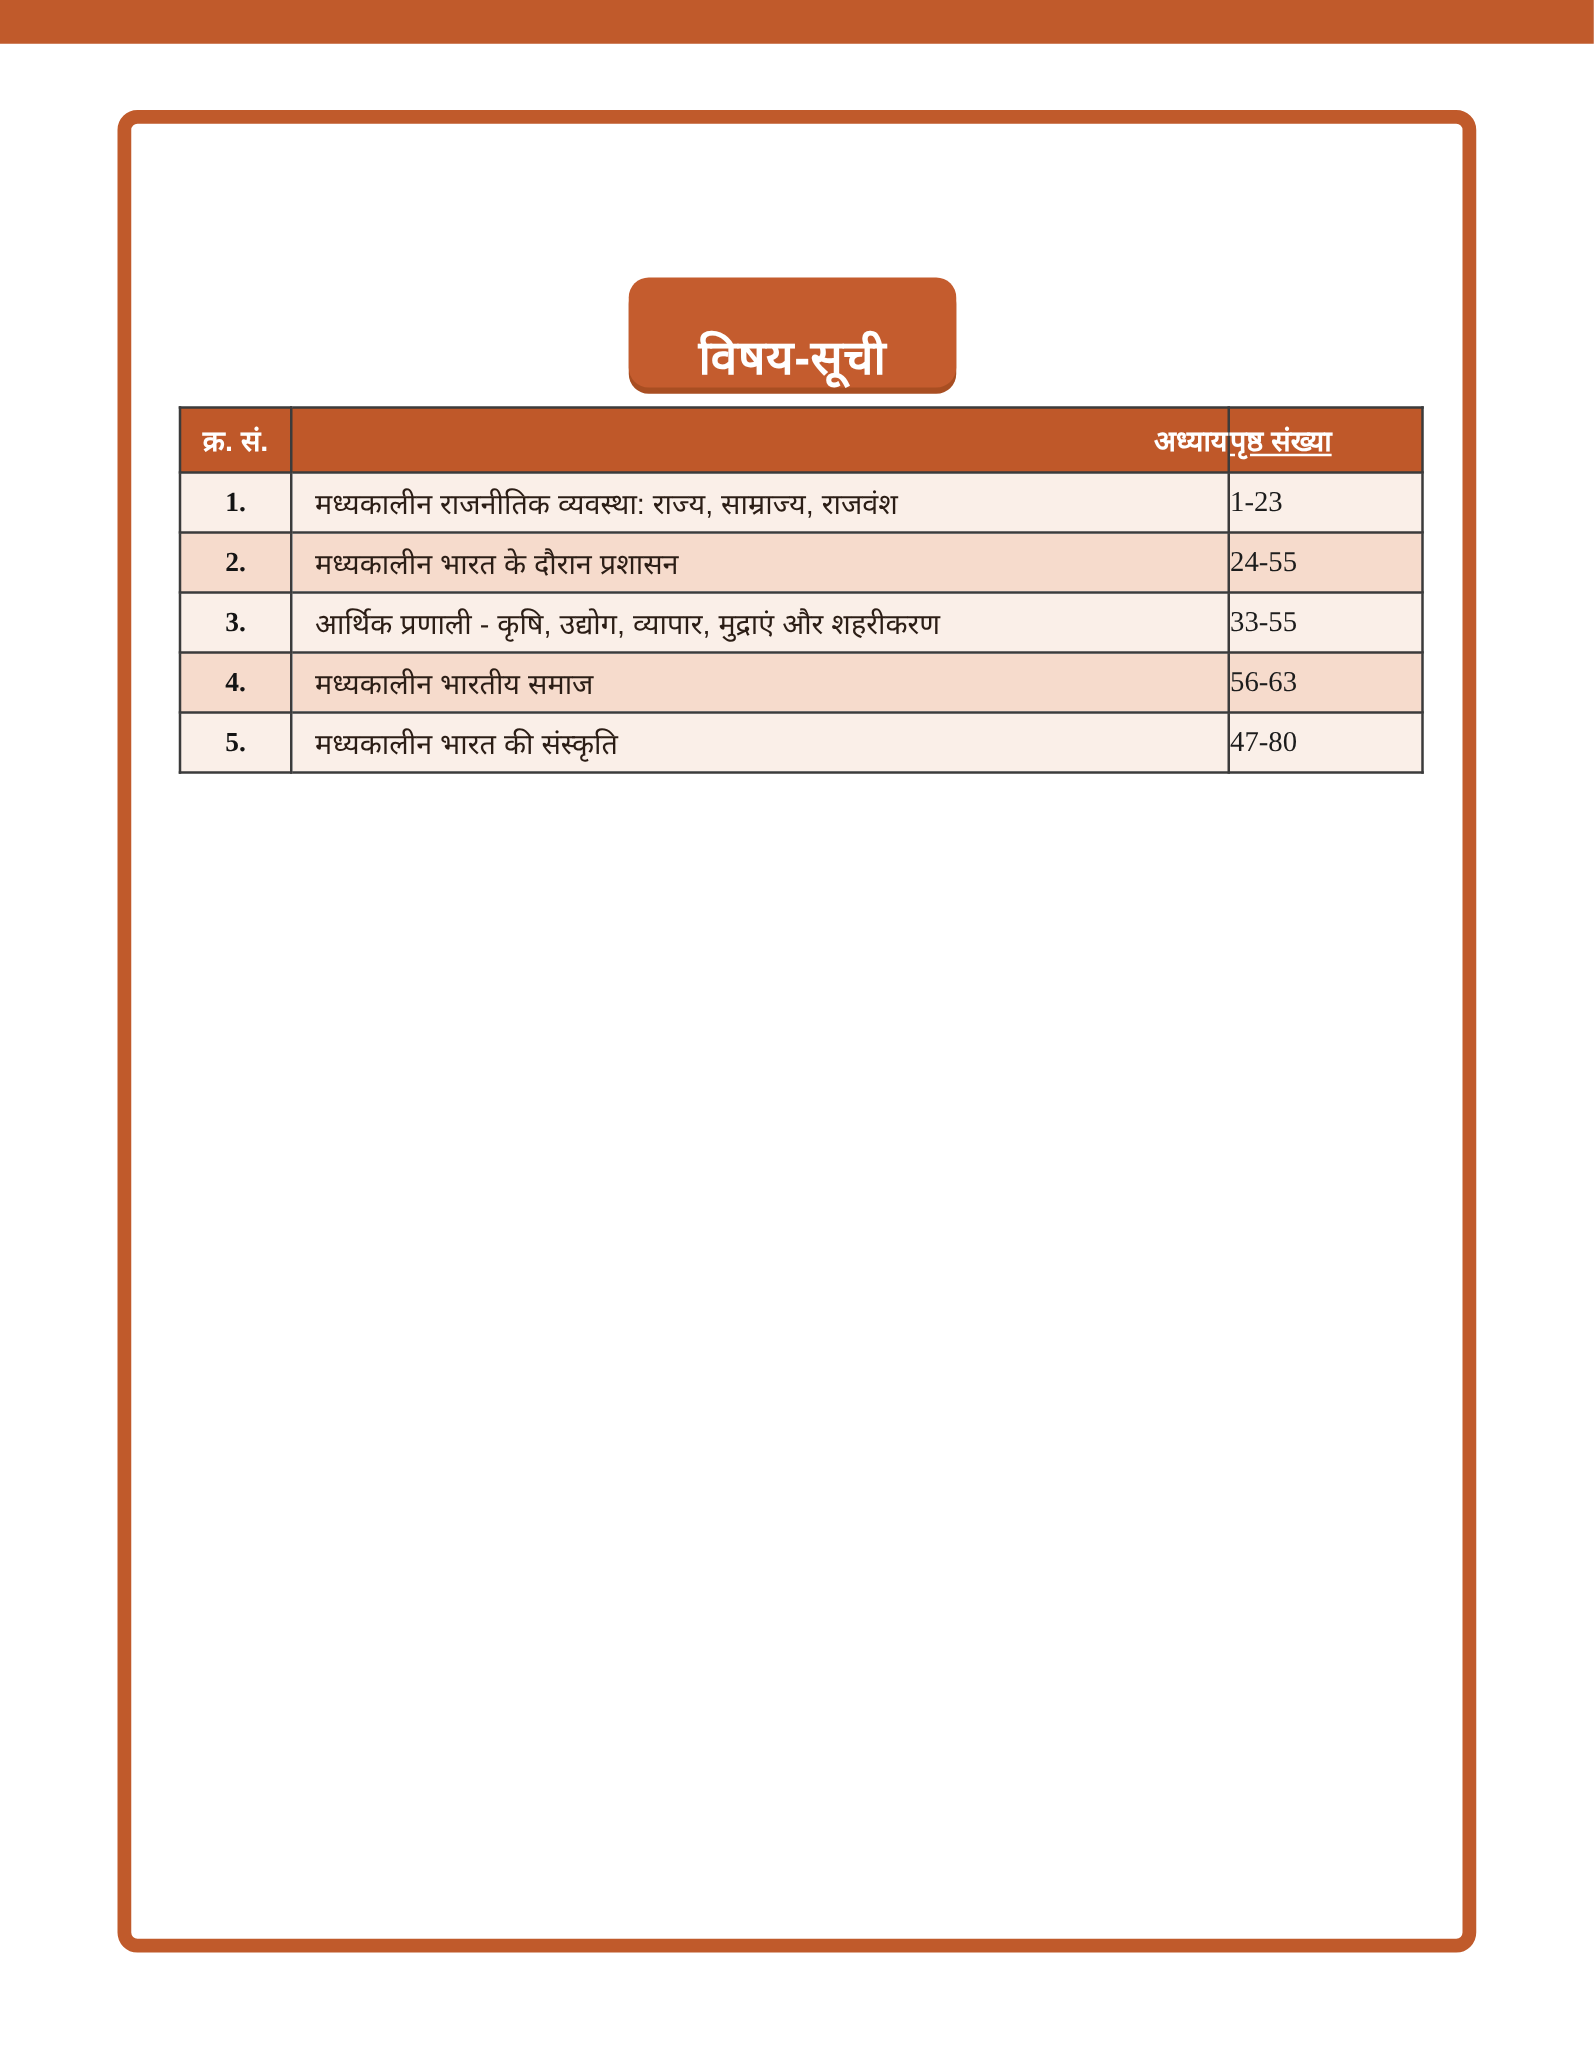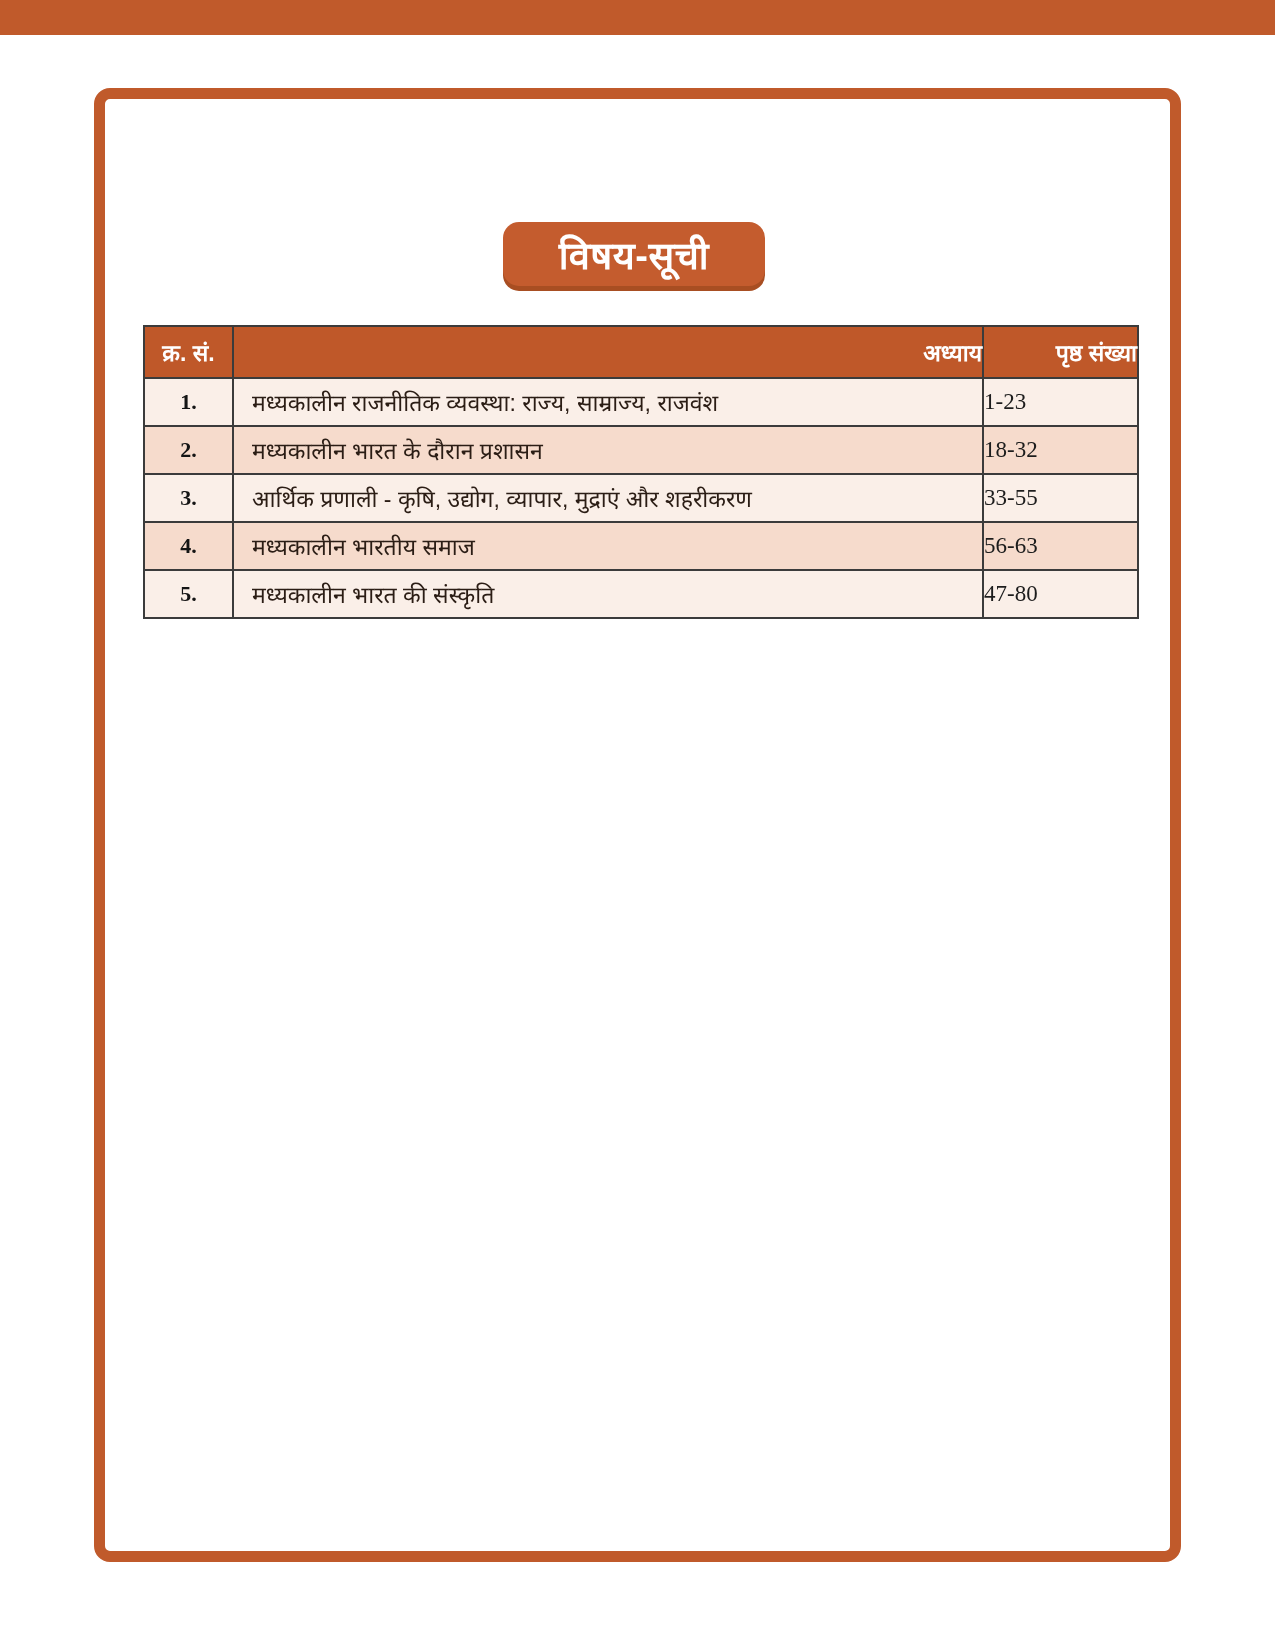--- a/index.html
+++ b/index.html
@@ -22,25 +22,25 @@
     left: 94px; top: 88px;
     width: 1087px; height: 1474px;
     border: 11px solid #C05A2B;
     border-radius: 16px;
     background: #ffffff;
   }
 
   .title-banner {
     position: absolute;
     left: 503px; top: 222px;
-    width: 262px; height: 64px;
+    width: 262px; height: 88px;
     background: #C45C2E;
     border-radius: 16px;
     box-shadow: 0 5px 0 0 #A84E22;
-    display: flex; align-items: center; justify-content: center;
+    display: flex; align-items: flex-end; justify-content: center;
   }
   .title-banner span {
     color: #ffffff;
     font-size: 38px;
     font-weight: bold;
     letter-spacing: 0.5px;
     font-family: "Liberation Sans", sans-serif;
   }
 
   table.toc {
@@ -61,21 +61,21 @@
   table.toc thead th {
     background: #BF5829;
     color: #ffffff;
     height: 52px;
     font-size: 23px;
     font-weight: bold;
     font-family: "Liberation Sans", sans-serif;
   }
   table.toc thead th.h-sn { text-align: center; margin-top: 21px; }
   table.toc thead th.h-ch { text-align: right; padding-left: 18px; }
-  table.toc thead th.h-pg { text-align: right; }
+  table.toc thead th.h-pg { text-align: left; text-decoration: underline; }
 
   table.toc tbody tr { height: 48px; }
   table.toc tbody tr.row-light td { background: #FAEFE8; }
   table.toc tbody tr.row-dark  td { background: #F6DBCC; }
 
   td.cell-sn {
     text-align: center;
     font-family: "Liberation Serif", serif;
     font-weight: bold;
     font-size: 22px;
@@ -124,21 +124,21 @@
   </thead>
   <tbody>
     <tr class="row-light">
       <td class="cell-sn">1.</td>
       <td class="cell-ch">मध्यकालीन राजनीतिक व्यवस्था: राज्य, साम्राज्य, राजवंश</td>
       <td class="cell-pg">1-23</td>
     </tr>
     <tr class="row-dark">
       <td class="cell-sn">2.</td>
       <td class="cell-ch">मध्यकालीन भारत के दौरान प्रशासन</td>
-      <td class="cell-pg">18-32</td>
+      <td class="cell-pg">24-55</td>
     </tr>
     <tr class="row-light">
       <td class="cell-sn">3.</td>
       <td class="cell-ch">आर्थिक प्रणाली - कृषि, उद्योग, व्यापार, मुद्राएं और शहरीकरण</td>
       <td class="cell-pg">33-55</td>
     </tr>
     <tr class="row-dark">
       <td class="cell-sn">4.</td>
       <td class="cell-ch">मध्यकालीन भारतीय समाज</td>
       <td class="cell-pg">56-63</td>

